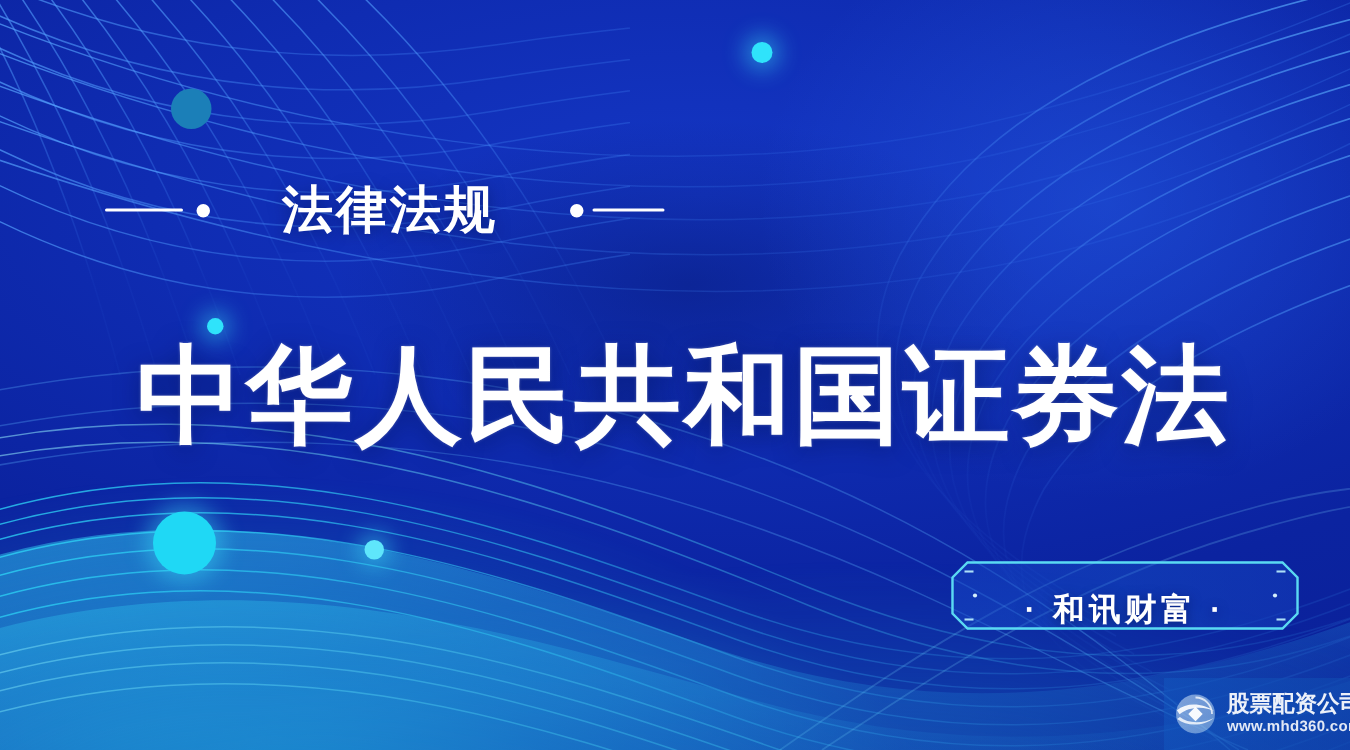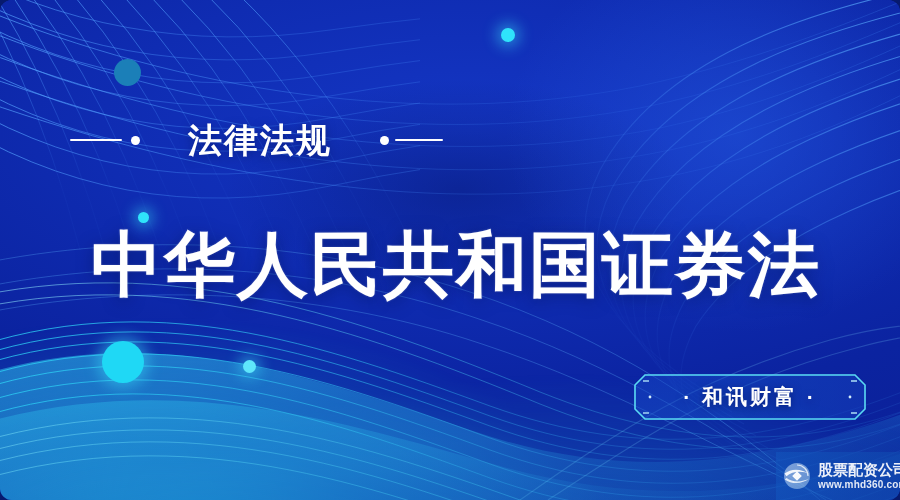--- a/index.html
+++ b/index.html
@@ -6,21 +6,20 @@
   html,body{margin:0;padding:0;background:#071a6e;}
   body{
     font-family:"Liberation Sans","DejaVu Sans",sans-serif;
     -webkit-font-smoothing:antialiased;
   }
   #banner{
     position:relative;
     width:900px;height:500px;
     overflow:hidden;
     background:#0d2ab0;
-    border-radius:12px;
   }
   
   .bg-base{
     position:absolute;inset:0;
     background:
       radial-gradient(120% 90% at 52% 26%, #1436c4 0%, #0f2cb2 34%, #0b23a0 62%, #0a1f93 100%);
   }
   .bg-lower-glow{
     position:absolute;left:-8%;right:-8%;bottom:-14%;height:70%;
     background:
@@ -82,21 +81,21 @@
     line-height:1;
     white-space:nowrap;
     text-shadow:0 3px 16px rgba(4,18,88,.55), 0 0 2px rgba(255,255,255,.35);
     padding-left:12px;
   }
 
   
   .badge{
     position:absolute;left:634px;top:374px;
     width:232px;height:46px;
-    display:flex;align-items:center;justify-content:center;
+    display:flex;align-items:flex-end;justify-content:center;
     box-sizing:border-box;
     color:#ffffff;
     font-size:21px;font-weight:700;letter-spacing:3px;
     background:linear-gradient(100deg, rgba(22,70,200,.50) 0%, rgba(24,96,215,.34) 48%, rgba(20,64,190,.50) 100%);
     -webkit-clip-path:polygon(11px 0, calc(100% - 11px) 0, 100% 11px, 100% calc(100% - 11px), calc(100% - 11px) 100%, 11px 100%, 0 calc(100% - 11px), 0 11px);
     clip-path:polygon(11px 0, calc(100% - 11px) 0, 100% 11px, 100% calc(100% - 11px), calc(100% - 11px) 100%, 11px 100%, 0 calc(100% - 11px), 0 11px);
   }
   .badge-frame{
     position:absolute;left:634px;top:374px;width:232px;height:46px;
     pointer-events:none;

